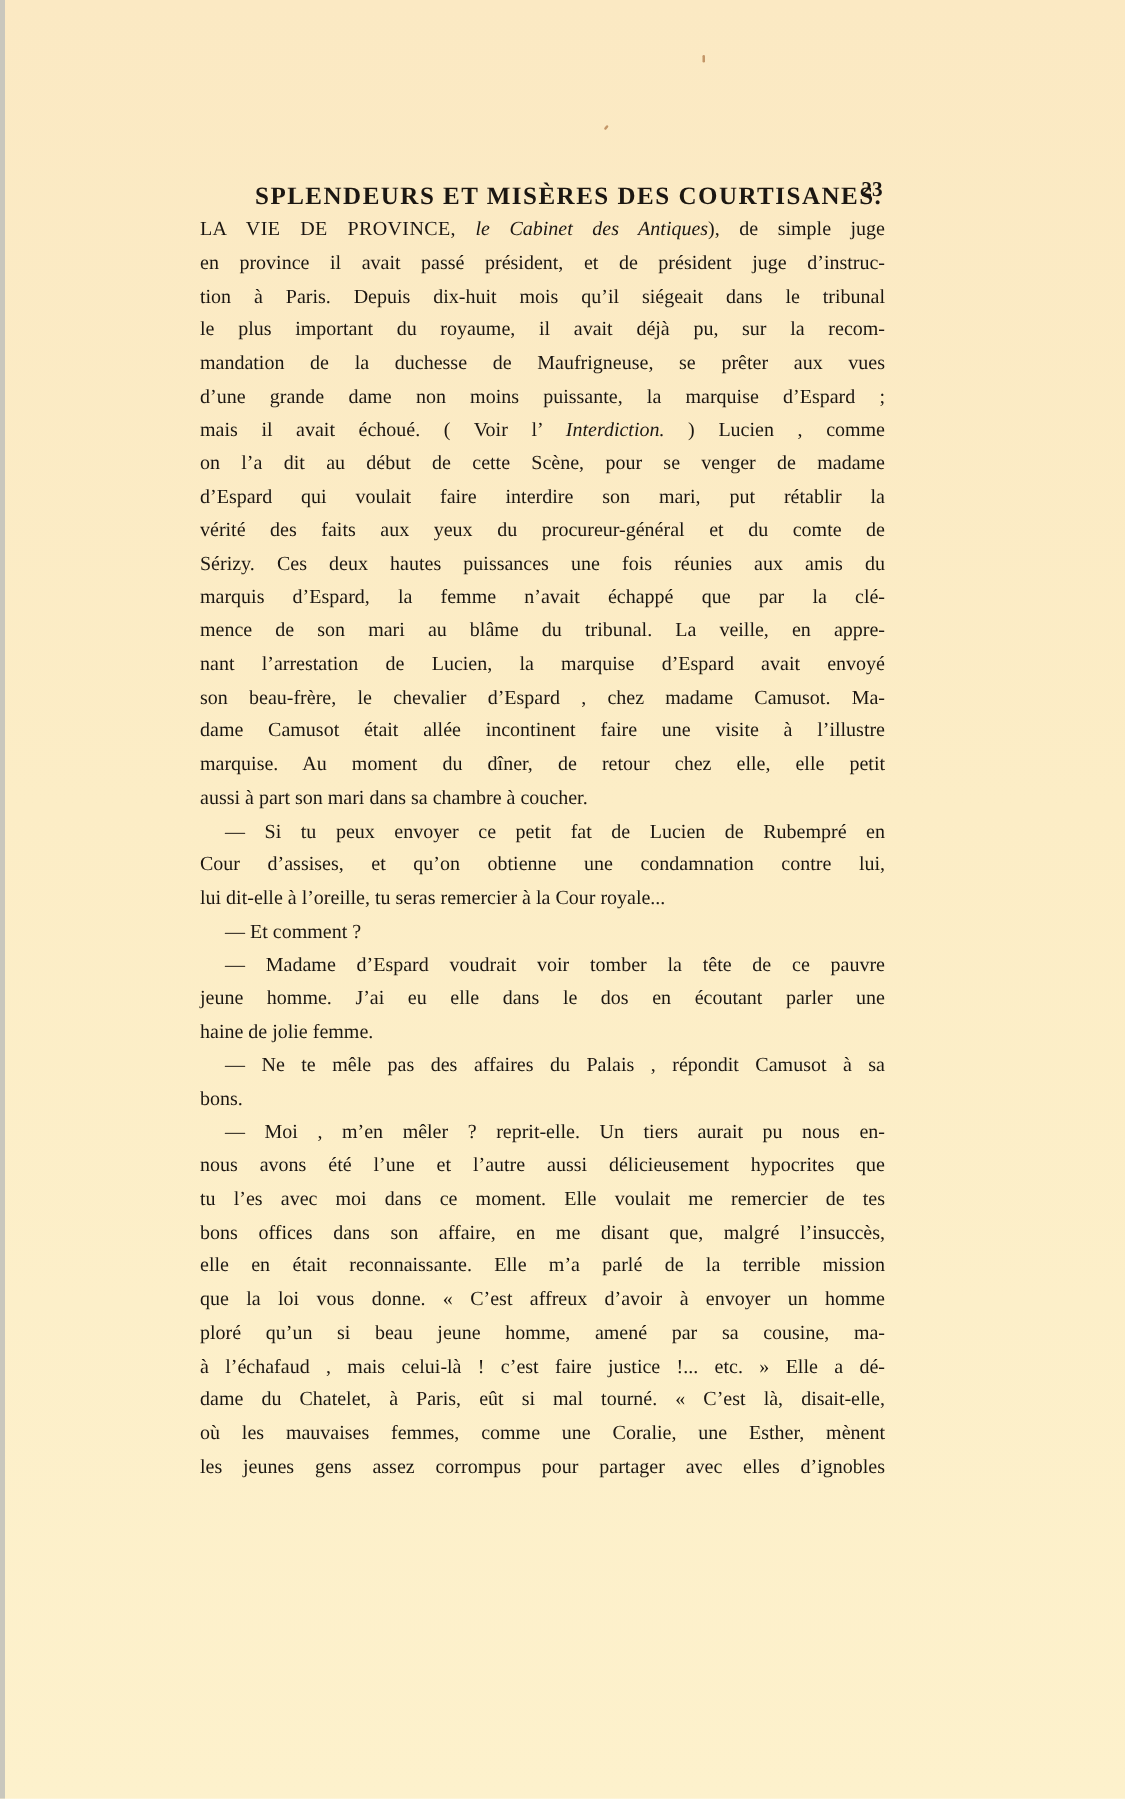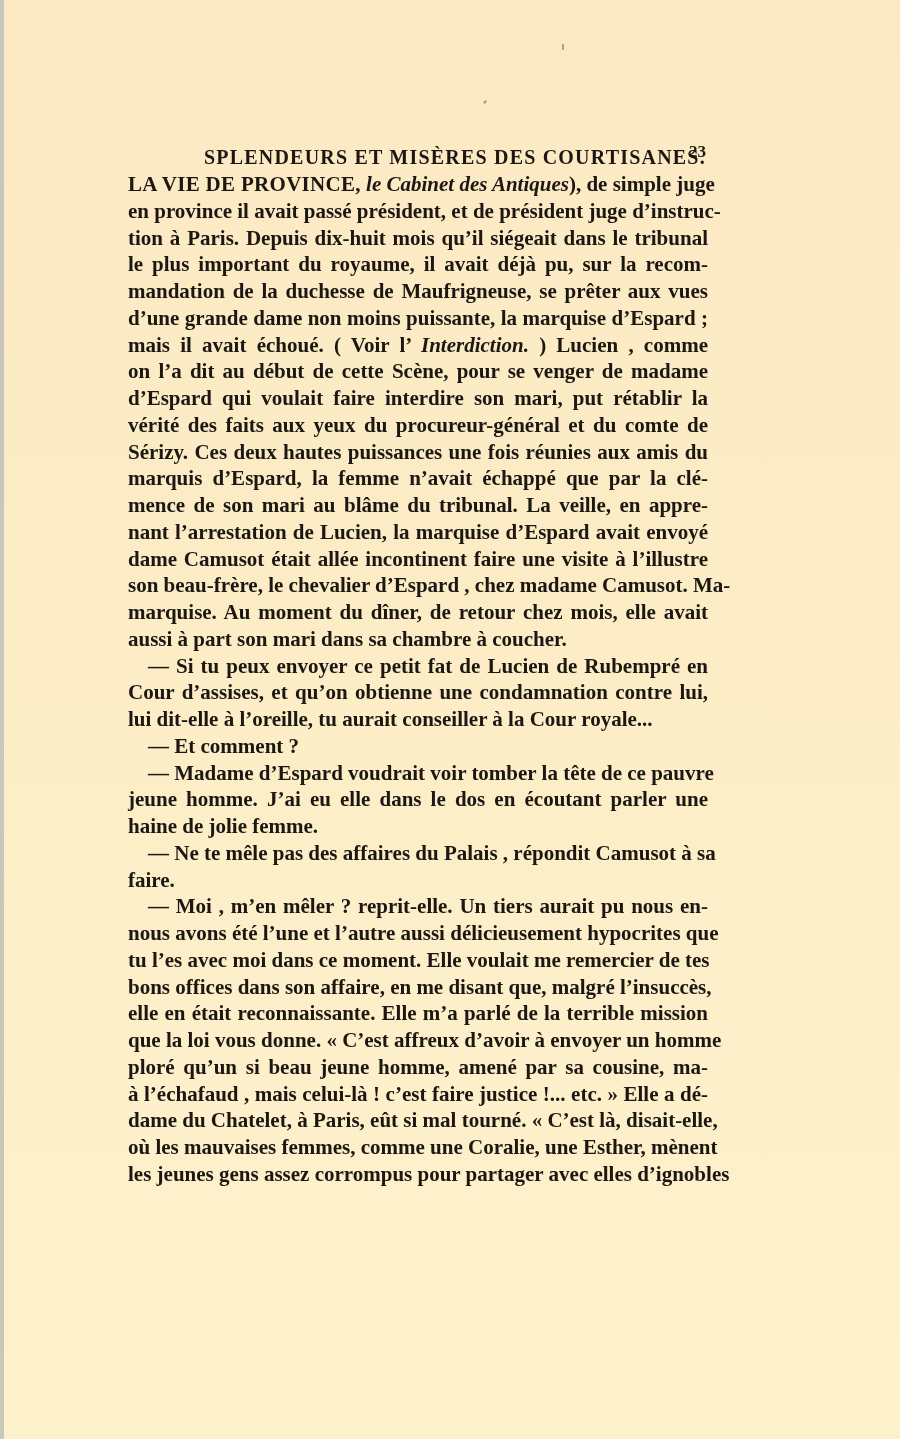--- a/index.html
+++ b/index.html
@@ -26,25 +26,26 @@
     font-family: "Liberation Serif", serif; font-weight: bold;
     font-size: 20px; letter-spacing: 1.2px;
     font-variant: small-caps;
   }
   .page-number {
     position: absolute; right: 2px; top: 2px;
     font-family: "Liberation Serif", serif; font-weight: bold; font-size: 17px;
   }
   .body-text {
     font-family: "Liberation Serif", serif;
-    font-size: 21px;
+    font-size: 16px;
     line-height: 26.75px;
     text-align: justify;
-    font-weight: 700;
+    font-weight: 400;
     margin-top: 1px;
+    margin-left: 32px;
   }
   .line {
     display: block; height: 26.75px; white-space: nowrap;
     text-align: justify; text-align-last: justify;
   }
   .line.last { text-align-last: left; }
   .line.indent { padding-left: 20px; }
   .sc { font-variant: small-caps; letter-spacing: .3px; }
   .it { font-style: italic; }
 </style>
@@ -68,33 +69,33 @@
       <span class="line">mandation de la duchesse de Maufrigneuse, se prêter aux vues</span>
       <span class="line">d’une grande dame non moins puissante, la marquise d’Espard ;</span>
       <span class="line"><span>mais il avait échoué. ( Voir l’</span> <span class="it">Interdiction.</span><span> ) Lucien , comme</span></span>
       <span class="line">on l’a dit au début de cette Scène, pour se venger de madame</span>
       <span class="line">d’Espard qui voulait faire interdire son mari, put rétablir la</span>
       <span class="line">vérité des faits aux yeux du procureur-général et du comte de</span>
       <span class="line">Sérizy. Ces deux hautes puissances une fois réunies aux amis du</span>
       <span class="line">marquis d’Espard, la femme n’avait échappé que par la clé-</span>
       <span class="line">mence de son mari au blâme du tribunal. La veille, en appre-</span>
       <span class="line">nant l’arrestation de Lucien, la marquise d’Espard avait envoyé</span>
+      <span class="line">son beau-frère, le chevalier d’Espard , chez madame Camusot. Ma-</span>
       <span class="line">dame Camusot était allée incontinent faire une visite à l’illustre</span>
-      <span class="line">son beau-frère, le chevalier d’Espard , chez madame Camusot. Ma-</span>
-      <span class="line">marquise. Au moment du dîner, de retour chez mois, elle avait</span>
+      <span class="line">marquise. Au moment du dîner, de retour chez elle, elle petit</span>
       <span class="line last">aussi à part son mari dans sa chambre à coucher.</span>
       <span class="line indent">— Si tu peux envoyer ce petit fat de Lucien de Rubempré en</span>
       <span class="line">Cour d’assises, et qu’on obtienne une condamnation contre lui,</span>
-      <span class="line last">lui dit-elle à l’oreille, tu aurait conseiller à la Cour royale...</span>
+      <span class="line last">lui dit-elle à l’oreille, tu seras remercier à la Cour royale...</span>
       <span class="line indent last">— Et comment ?</span>
       <span class="line indent">— Madame d’Espard voudrait voir tomber la tête de ce pauvre</span>
       <span class="line">jeune homme. J’ai eu elle dans le dos en écoutant parler une</span>
       <span class="line last">haine de jolie femme.</span>
       <span class="line indent">— Ne te mêle pas des affaires du Palais , répondit Camusot à sa</span>
-      <span class="line last">faire.</span>
+      <span class="line last">bons.</span>
       <span class="line indent">— Moi , m’en mêler ? reprit-elle. Un tiers aurait pu nous en-</span>
       <span class="line">nous avons été l’une et l’autre aussi délicieusement hypocrites que</span>
       <span class="line">tu l’es avec moi dans ce moment. Elle voulait me remercier de tes</span>
       <span class="line">bons offices dans son affaire, en me disant que, malgré l’insuccès,</span>
       <span class="line">elle en était reconnaissante. Elle m’a parlé de la terrible mission</span>
       <span class="line">que la loi vous donne. « C’est affreux d’avoir à envoyer un homme</span>
       <span class="line">ploré qu’un si beau jeune homme, amené par sa cousine, ma-</span>
       <span class="line">à l’échafaud , mais celui-là ! c’est faire justice !... etc. » Elle a dé-</span>
       <span class="line">dame du Chatelet, à Paris, eût si mal tourné. « C’est là, disait-elle,</span>
       <span class="line">où les mauvaises femmes, comme une Coralie, une Esther, mènent</span>

